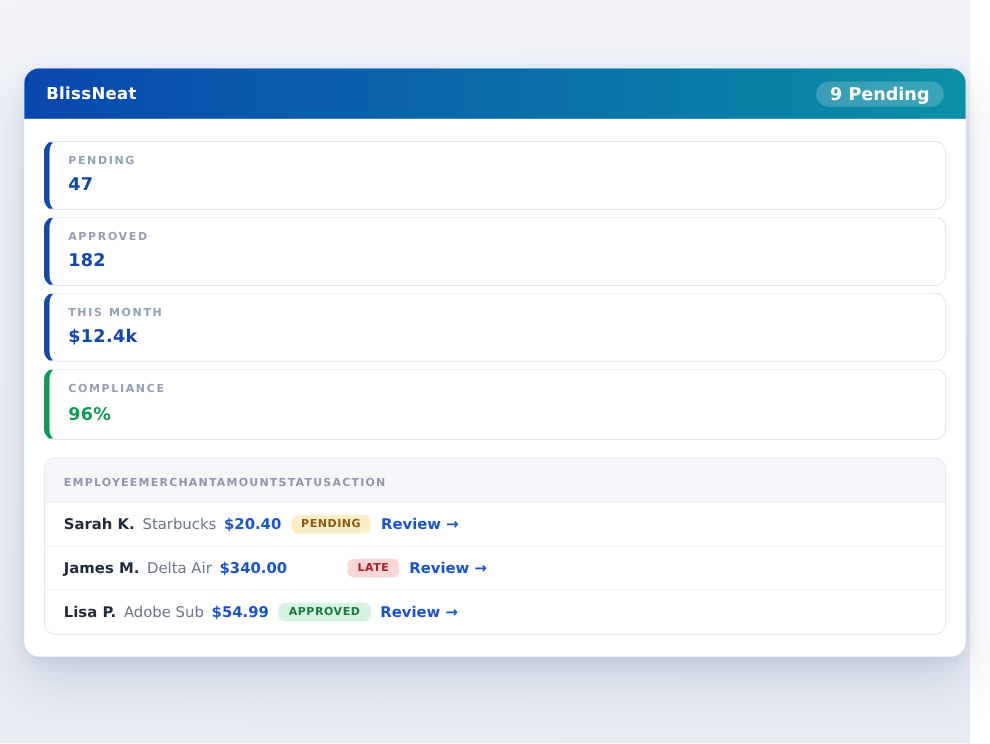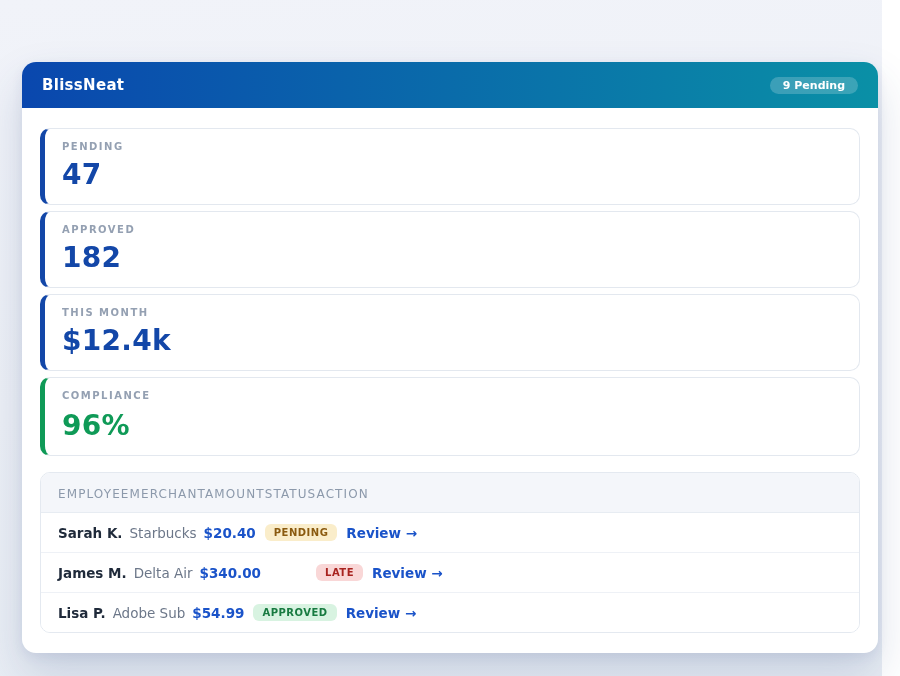--- a/index.html
+++ b/index.html
@@ -18,46 +18,46 @@
     overflow: hidden;
   }
   .app-header {
     height: 46px; display: flex; align-items: center; justify-content: space-between;
     padding: 0 20px;
     background: linear-gradient(90deg, var(--header-gradient-start, #0a47ae), var(--header-gradient-end, #0a90a6));
   }
   .app-title { color: #ffffff; font-size: 15px; font-weight: 700; letter-spacing: 0.3px; }
   .header-badge {
     background: rgba(255,255,255,0.20); color: #ffffff;
-    font-size: 11px; font-weight: 700; padding: 2px 13px; border-radius: 999px;
+    font-size: 16px; font-weight: 700; padding: 2px 13px; border-radius: 999px;
     border: none; cursor: pointer; font-family: inherit; text-align: right;
   }
   .content { padding: 20px 18px 20px 18px; }
   .stat {
     border: 1px solid #e3e8ef; border-left: 5px solid var(--accent-blue, #1347a8);
     border-radius: 10px; padding: 12px 17px 13px 17px; margin-bottom: 6px;
     background: #ffffff;
   }
   .stat-label {
     font-size: 10px; font-weight: 700; letter-spacing: 1.5px; color: #94a0b2;
   }
   .stat-value {
-    font-size: 28px; font-weight: 800; margin-top: 6px; color: var(--accent-blue, #1347a8);
+    font-size: 16px; font-weight: 800; margin-top: 6px; color: var(--accent-blue, #1347a8);
     letter-spacing: 0.3px;
   }
   .stat.accent-green { border-left-color: var(--accent-green, #0f9a57); }
   .stat.accent-green .stat-value { color: var(--accent-green, #0f9a57); margin-top: 8px; }
   .table {
     margin-top: 16px; border: 1px solid #e4e9f0; border-radius: 10px; overflow: hidden;
   }
   .thead {
     background: #f4f6fa; padding: 10px 17px; border-bottom: 1px solid #e7ecf2;
   }
   .thead span {
-    font-size: 12px; font-weight: 400; letter-spacing: 1.1px; color: #8c99ab;
+    font-size: 10px; font-weight: 700; letter-spacing: 1.1px; color: #8c99ab;
   }
   .trow {
     display: flex; align-items: center; gap: 7px;
     padding: 11px 17px; border-bottom: 1px solid #eef1f6; background: #ffffff;
     font-size: 13.5px;
   }
   .trow:last-child { border-bottom: none; }
   .cell-employee { font-weight: 700; color: #1f2a3a; }
   .cell-merchant { color: #6c7789; }
   .cell-amount { font-weight: 700; color: var(--link-blue, #1a53c9); }

